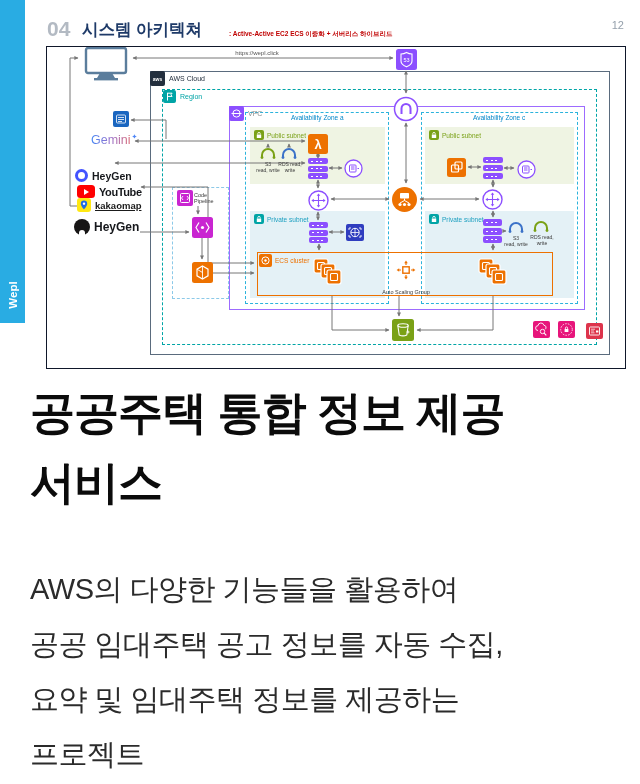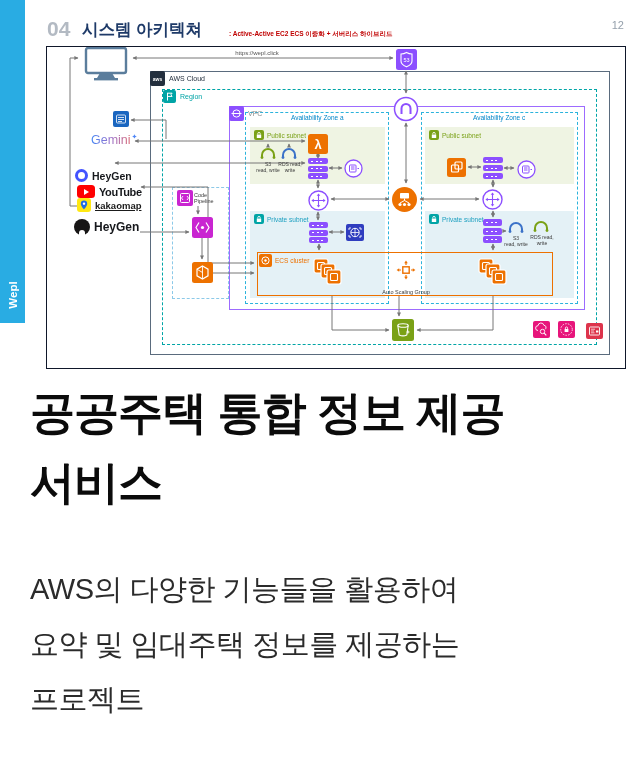--- a/index.html
+++ b/index.html
@@ -455,15 +455,16 @@
       </svg>
     </div>
 </div>
 
 <div class="abs c-title">
   <div>공공주택 통합 정보 제공</div>
   <div>서비스</div>
 </div>
 <div class="abs c-body">
   <div>AWS의 다양한 기능들을 활용하여</div>
+  <div>공공 임대주택 공고 정보를 자동 수집,</div>
   <div>요약 및 임대주택 정보를 제공하는</div>
   <div>프로젝트</div>
 </div>
 
 </body></html>

